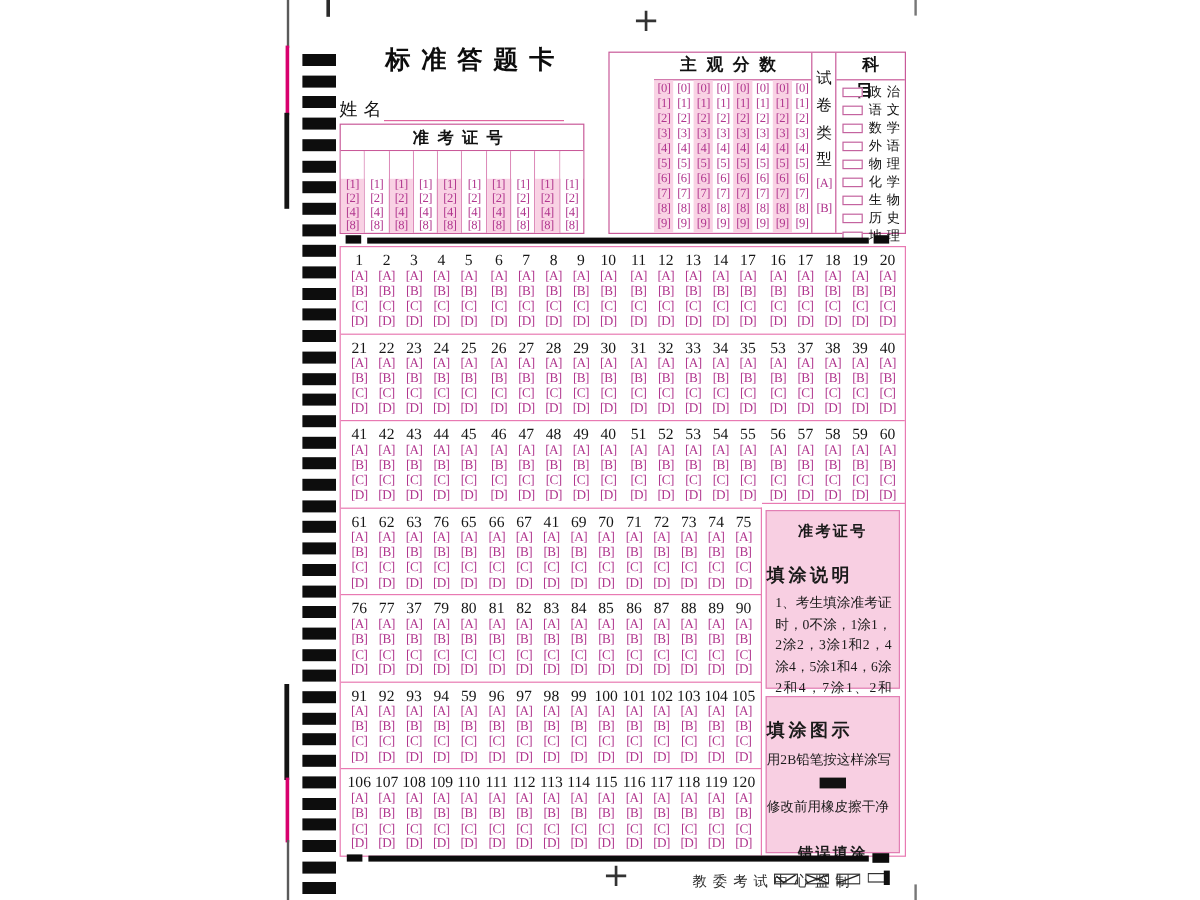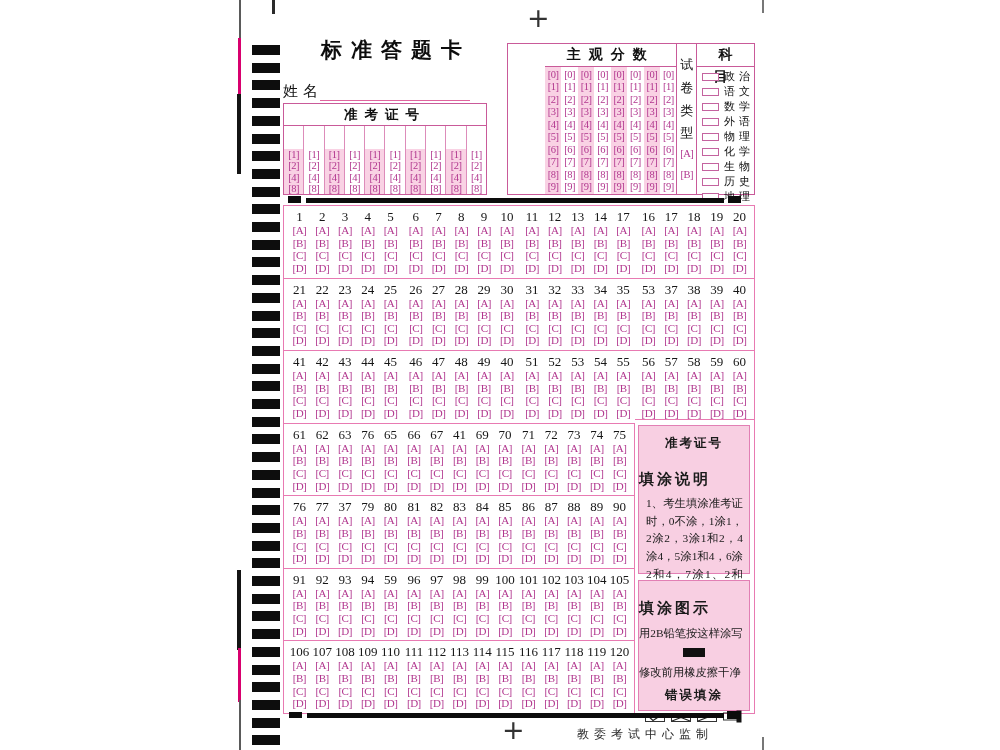--- a/index.html
+++ b/index.html
@@ -64,21 +64,21 @@
   
   #instr-col { position:absolute; left:635px; top:419px; width:120px; height:295px; border-top:1.5px solid #e87ab2; box-sizing:border-box; }
   .ibox { position:absolute; left:3px; width:112px; background:#f8cfe2; border:1px solid #e27fb4; box-sizing:border-box; }
   #ibox1 { top:5px; height:149px; }
   #ibox2 { top:160px; height:131px; }
   .ib-t1 { margin-top:9px; text-align:center; font-size:12.5px; font-weight:bold; letter-spacing:2px; color:#1a1a1a; }
   .ib-t2 { margin-top:18px; text-align:left; font-size:15px; font-weight:bold; letter-spacing:3px; color:#1a1a1a; }
   .ib-body { margin:6px 6px 0 7px; font-size:11.4px; line-height:1.55; text-align:justify; color:#1a1a1a; }
   .ib-line { margin-top:8px; text-align:left; font-size:11.3px; color:#1a1a1a; white-space:nowrap; }
   .sample-fill { width:22px; height:9px; background:#111; margin:7px auto 0; }
-  .wrong-label { margin-top:7px; text-align:center; font-size:12.5px; font-weight:600; letter-spacing:2px; color:#1a1a1a; }
+  .wrong-label { margin-top:23px; text-align:center; font-size:12.5px; font-weight:600; letter-spacing:2px; color:#1a1a1a; }
   .wrong-row { display:flex; justify-content:center; align-items:center; gap:6px; margin-top:5px; }
 
   
   #footer-text { position:absolute; left:577px; top:726px; font-size:12px; letter-spacing:5px; color:#2a2a2a; }
 </style>
 </head>
 <body>
 
 <div class="vseg" style="left:239px; top:0; width:2px; height:40px; background:#5a5a5a;"></div>
 <div class="vseg" style="left:238px; top:38px; width:3px; height:58px; background:#d8006e;"></div>

